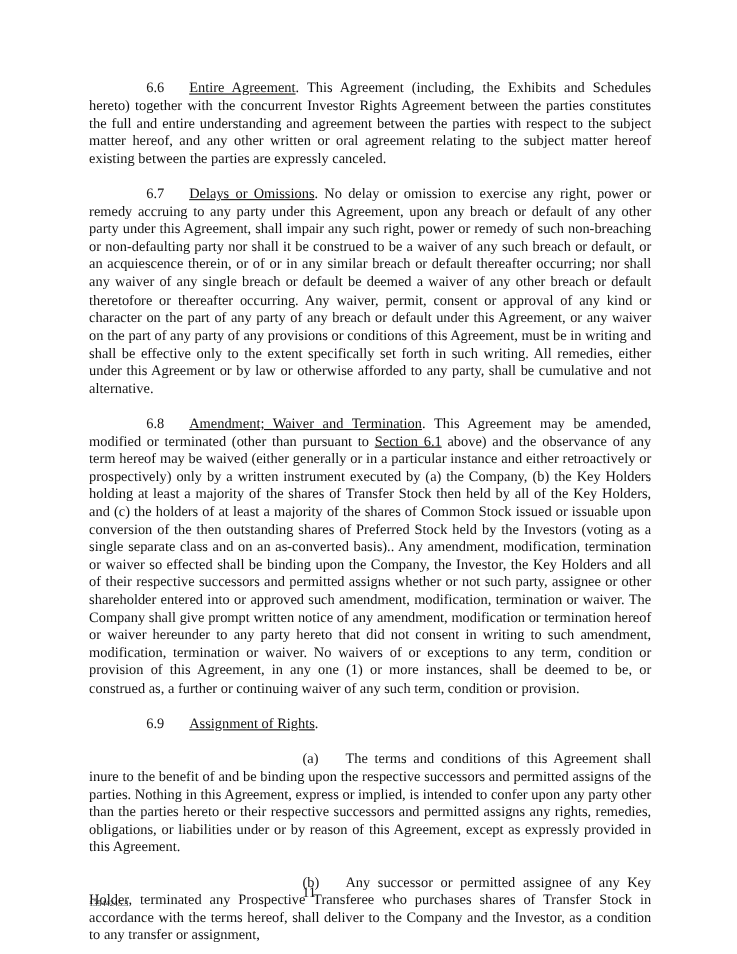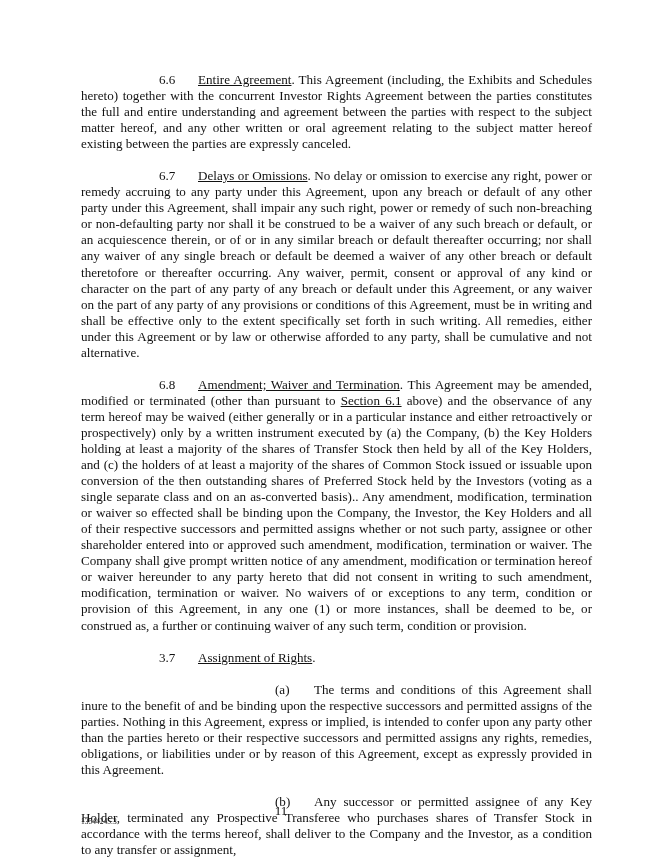--- a/index.html
+++ b/index.html
@@ -3,21 +3,21 @@
 <meta charset="utf-8">
 <style>
   html, body { margin: 0; padding: 0; background: #ffffff; }
   body { width: 670px; height: 867px; position: relative; overflow: hidden; }
   .page {
     position: absolute; left: 81px; top: 72px; width: 511px;
     font-family: "Liberation Serif", "DejaVu Serif", serif;
     font-size: 13.1px; line-height: 16.05px; color: #111;
   }
   .para { text-align: justify; margin: 0 0 16px 0; }
-  .num { display: inline-block; margin-left: 78px; width: 39px; }
+  .num { display: inline-block; margin-left: 52px; width: 39px; }
   .sub { display: inline-block; margin-left: 194px; width: 39px; }
   .u { text-decoration: underline; text-align: right; }
   .heading { margin: 0 0 16px 0; }
   .page-number {
     position: absolute; left: 0; width: 562px; top: 803px; text-align: center;
     font-family: "Liberation Serif", serif; font-size: 13px; color: #111;
   }
   .doc-id {
     position: absolute; left: 81px; top: 817px;
     font-family: "Liberation Serif", serif; font-size: 7.5px; color: #111; text-align: center;
@@ -27,21 +27,21 @@
 <body>
 
 <div class="page">
 
   <p class="para"><span class="num">6.6</span><span class="u">Entire Agreement</span><span>.  This Agreement (including, the Exhibits and Schedules hereto) together with the concurrent Investor Rights Agreement between the parties constitutes the full and entire understanding and agreement between the parties with respect to the subject matter hereof, and any other written or oral agreement relating to the subject matter hereof existing between the parties are expressly canceled.</span></p>
 
   <p class="para"><span class="num">6.7</span><span class="u">Delays or Omissions</span><span>.  No delay or omission to exercise any right, power or remedy accruing to any party under this Agreement, upon any breach or default of any other party under this Agreement, shall impair any such right, power or remedy of such non-breaching or non-defaulting party nor shall it be construed to be a waiver of any such breach or default, or an acquiescence therein, or of or in any similar breach or default thereafter occurring; nor shall any waiver of any single breach or default be deemed a waiver of any other breach or default theretofore or thereafter occurring.  Any waiver, permit, consent or approval of any kind or character on the part of any party of any breach or default under this Agreement, or any waiver on the part of any party of any provisions or conditions of this Agreement, must be in writing and shall be effective only to the extent specifically set forth in such writing.  All remedies, either under this Agreement or by law or otherwise afforded to any party, shall be cumulative and not alternative.</span></p>
 
   <p class="para"><span class="num">6.8</span><span class="u">Amendment; Waiver and Termination</span><span>.  This Agreement may be amended, modified or terminated (other than pursuant to </span><span class="u">Section 6.1</span><span> above) and the observance of any term hereof may be waived (either generally or in a particular instance and either retroactively or prospectively) only by a written instrument executed by (a) the Company, (b) the Key Holders holding at least a majority of the shares of Transfer Stock then held by all of the Key Holders, and (c) the holders of at least a majority of the shares of Common Stock issued or issuable upon conversion of the then outstanding shares of Preferred Stock held by the Investors (voting as a single separate class and on an as-converted basis)..  Any amendment, modification, termination or waiver so effected shall be binding upon the Company, the Investor, the Key Holders and all of their respective successors and permitted assigns whether or not such party, assignee or other shareholder entered into or approved such amendment, modification, termination or waiver.  The Company shall give prompt written notice of any amendment, modification or termination hereof or waiver hereunder to any party hereto that did not consent in writing to such amendment, modification, termination or waiver.  No waivers of or exceptions to any term, condition or provision of this Agreement, in any one (1) or more instances, shall be deemed to be, or construed as, a further or continuing waiver of any such term, condition or provision.</span></p>
 
-  <p class="heading"><span class="num">3.7</span><span class="u">Assignment of Rights</span><span>.</span></p>
+  <p class="heading"><span class="num">6.9</span><span class="u">Assignment of Rights</span><span>.</span></p>
 
   <p class="para"><span class="sub">(a)</span><span>The terms and conditions of this Agreement shall inure to the benefit of and be binding upon the respective successors and permitted assigns of the parties.  Nothing in this Agreement, express or implied, is intended to confer upon any party other than the parties hereto or their respective successors and permitted assigns any rights, remedies, obligations, or liabilities under or by reason of this Agreement, except as expressly provided in this Agreement.</span></p>
 
   <p class="para"><span class="sub">(b)</span><span>Any successor or permitted assignee of any Key Holder, terminated any Prospective Transferee who purchases shares of Transfer Stock in accordance with the terms hereof, shall deliver to the Company and the Investor, as a condition to any transfer or assignment,</span></p>
 
 </div>
 
 <div class="page-number">11</div>
 <div class="doc-id">13544245.3</div>
 

